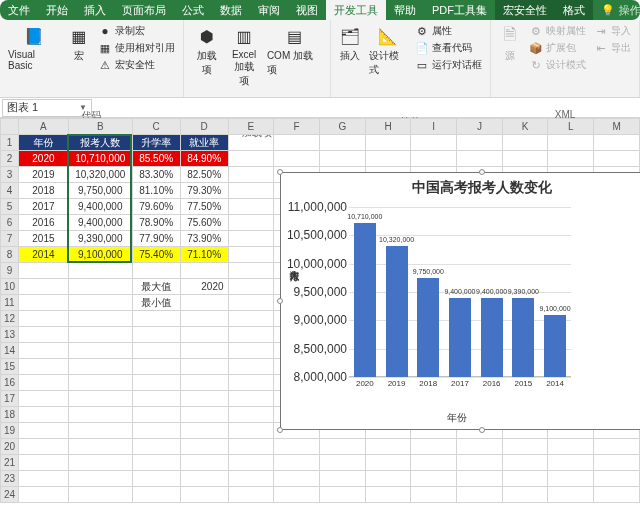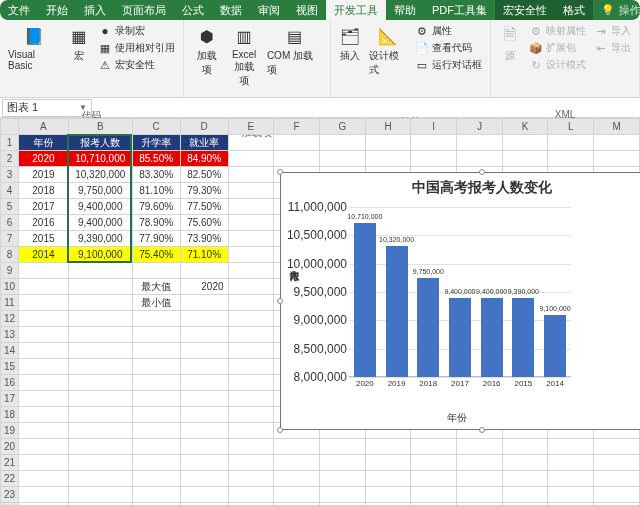--- a/index.html
+++ b/index.html
@@ -558,36 +558,20 @@
           <td></td>
           <td></td>
           <td></td>
           <td></td>
           <td></td>
           <td></td>
           <td></td>
           <td></td>
         </tr>
     <tr>
-          <th>22</th>
-          <td></td>
-          <td></td>
-          <td></td>
-          <td></td>
-          <td></td>
-          <td></td>
-          <td></td>
-          <td></td>
-          <td></td>
-          <td></td>
-          <td></td>
-          <td></td>
-          <td></td>
-        </tr>
-    <tr>
           <th>23</th>
           <td></td>
           <td></td>
           <td></td>
           <td></td>
           <td></td>
           <td></td>
           <td></td>
           <td></td>
           <td></td>

